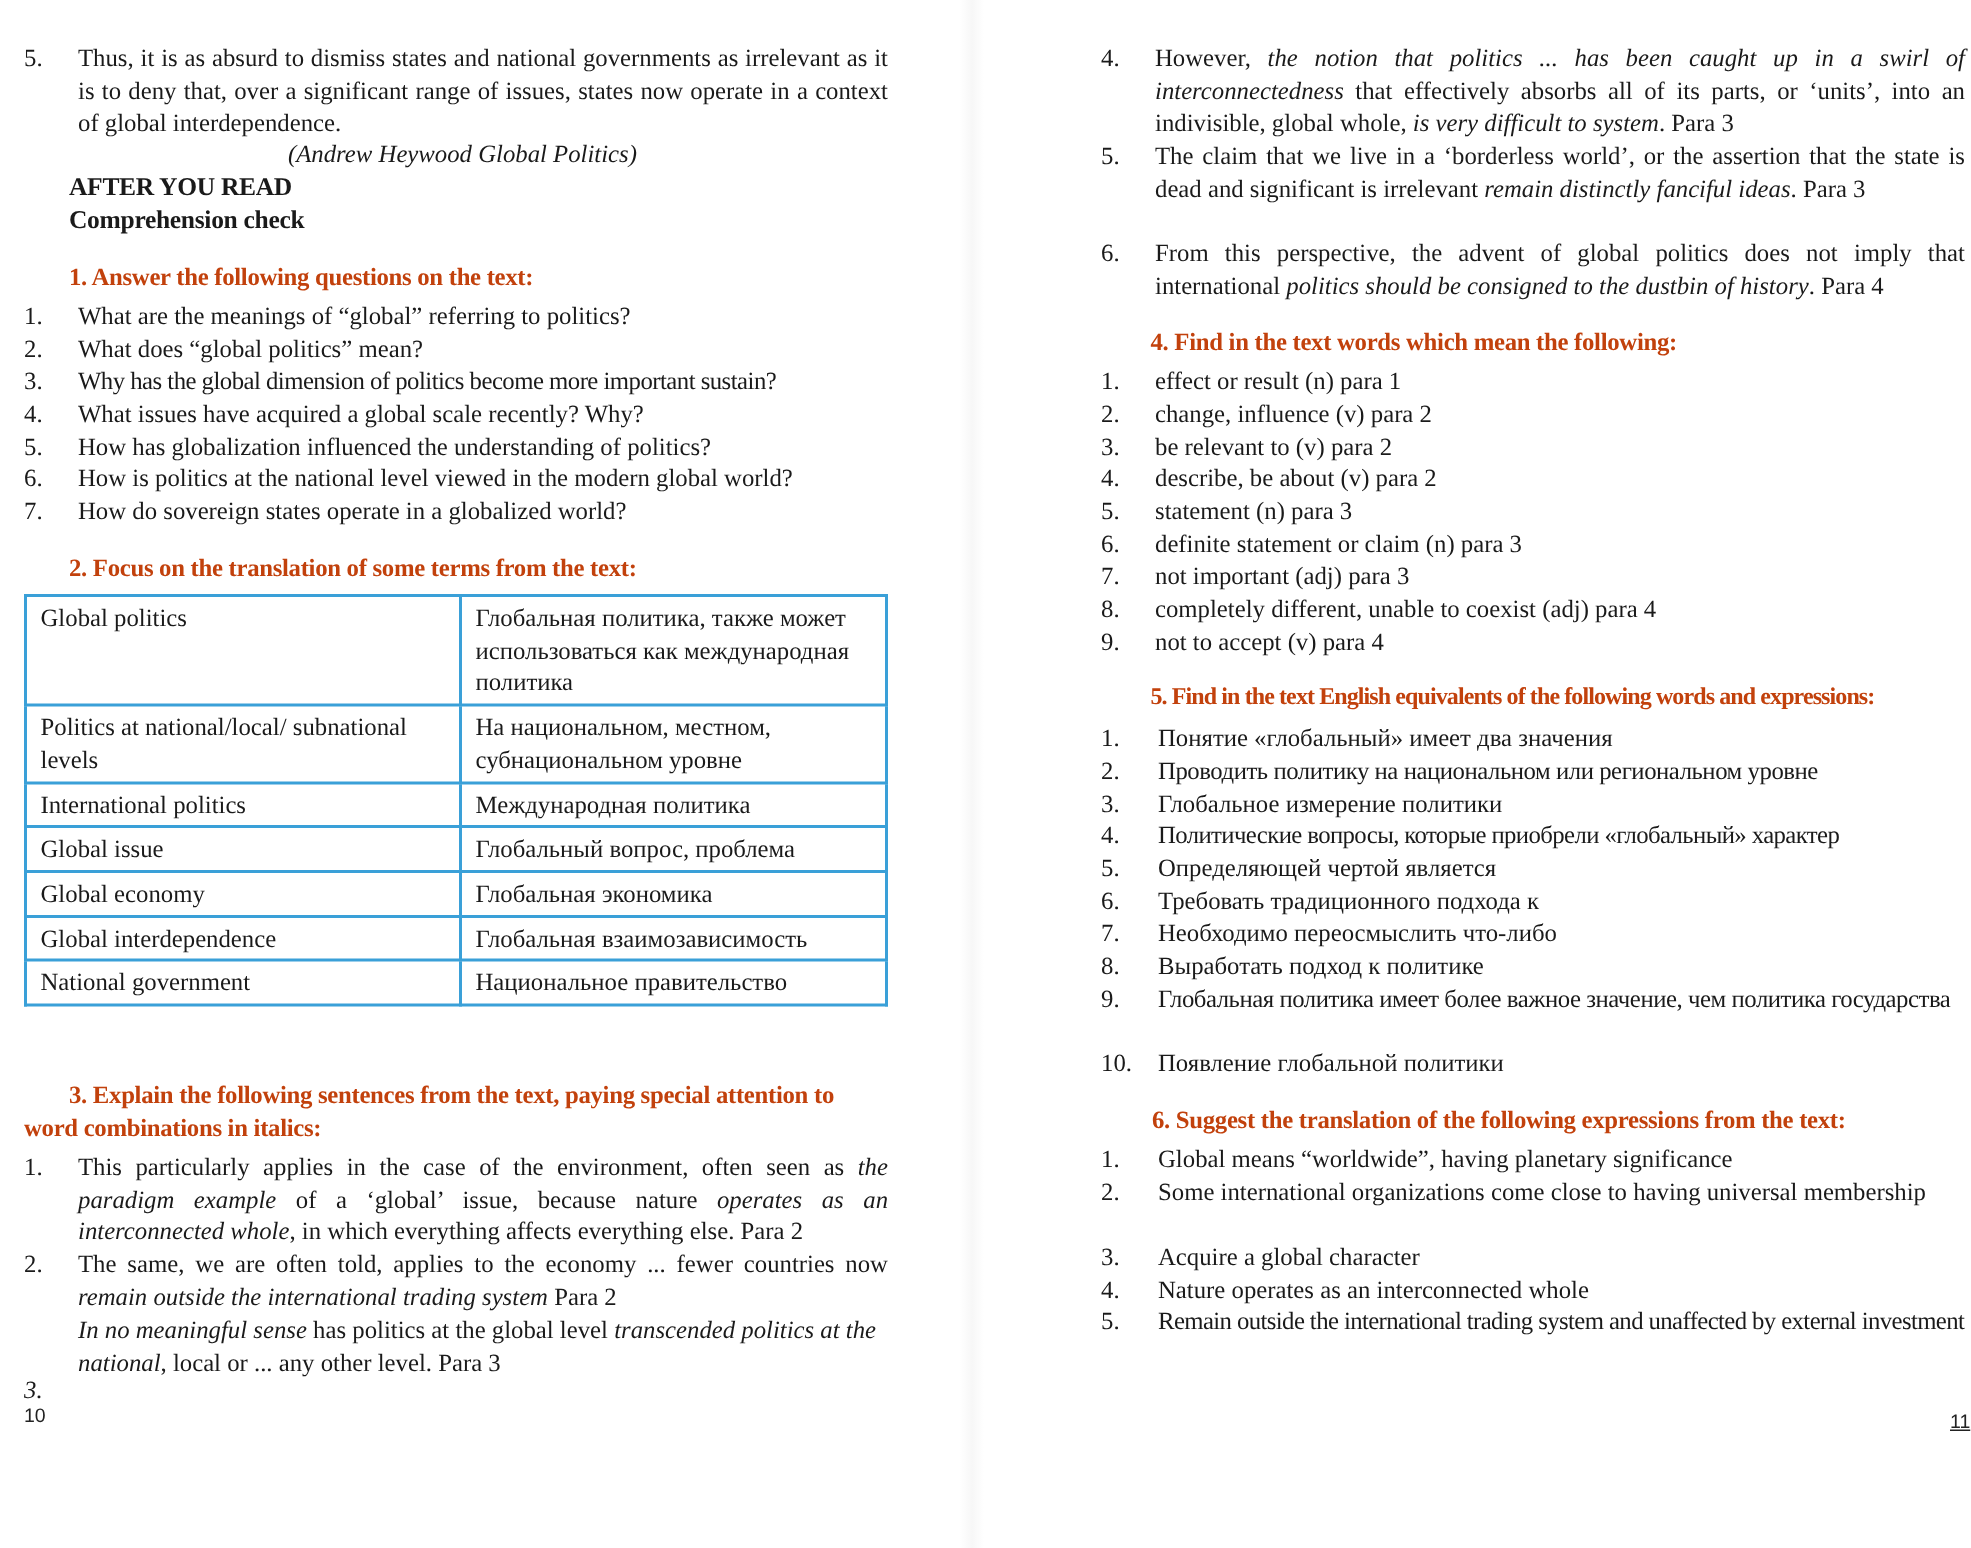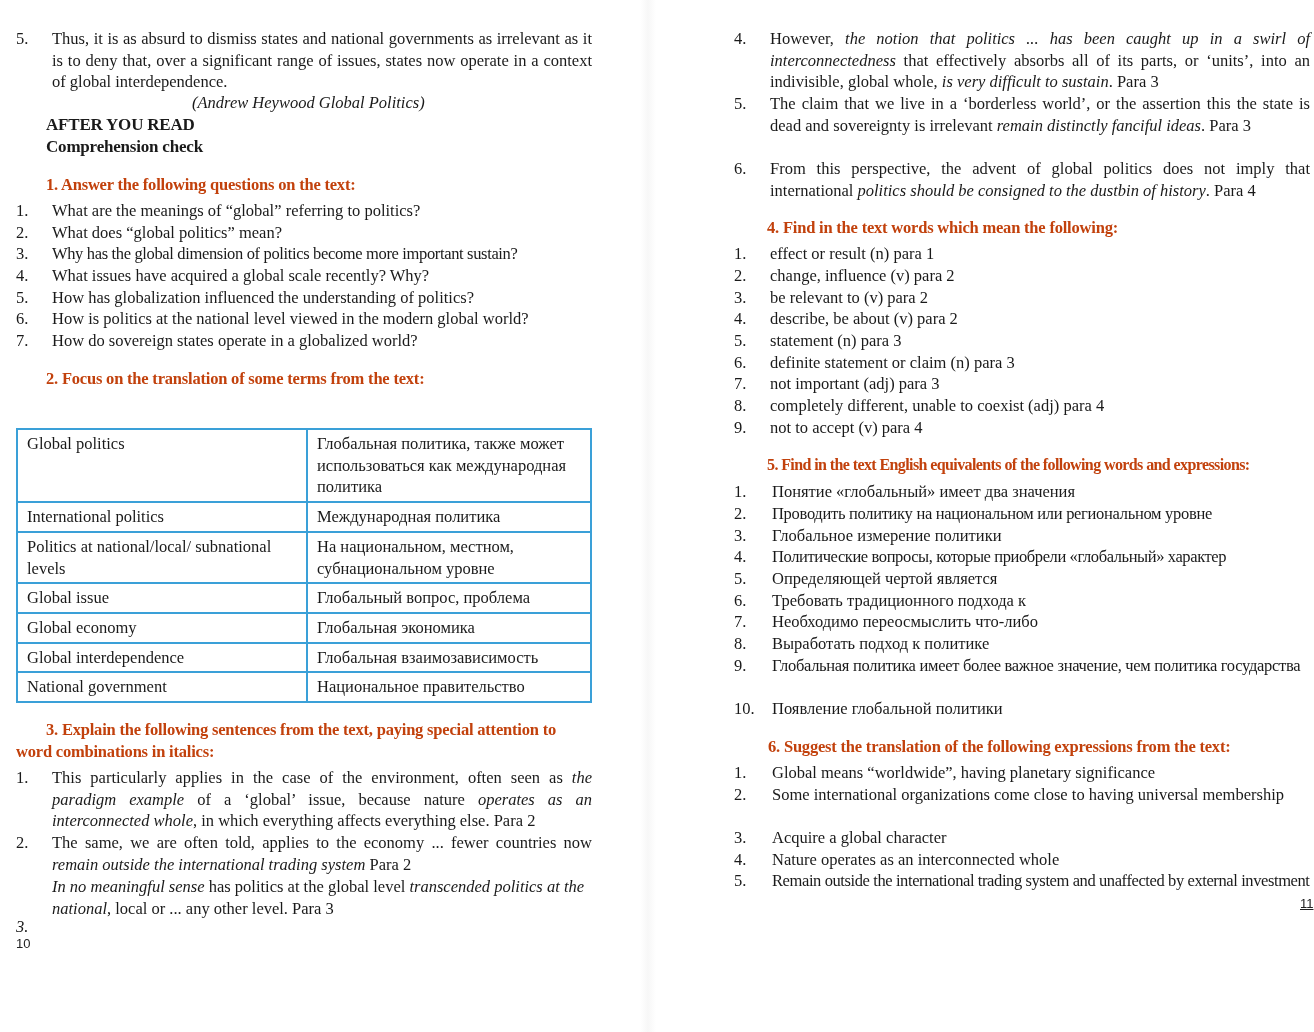--- a/index.html
+++ b/index.html
@@ -23,21 +23,21 @@
   .bold-black { position: absolute; font-weight: bold; font-size: 17px; line-height: 22px; letter-spacing: -0.2px; }
   .cite { position: absolute; font-style: italic; text-align: left; }
   i, .it { font-style: italic; margin-top: 40px; }
 
   .page-num {
     position: absolute; font-family: "Liberation Sans", "DejaVu Sans", sans-serif; font-size: 13px; color: #222;
   }
 
   table.terms {
     position: absolute; left: 16px; top: 396px; width: 576px;
-    border-collapse: collapse; font-size: 16.5px; line-height: 21.7px; margin-top: 32px;
+    border-collapse: collapse; font-size: 16.5px; line-height: 21.7px;
   }
   table.terms td {
     border: 2px solid #3aa0d8; vertical-align: top; padding: 3px 9px 3px 9px;
   }
   table.terms td.col1 { width: 270px; }
   .divider {
     position: absolute; left: 640px; top: 0; width: 16px; height: 1032px;
     background: linear-gradient(to right, #ffffff, #f7f7f7 50%, #ffffff);
   }
 </style>
@@ -91,26 +91,26 @@
 
   <div class="heading-blue" style="left:46px; top:368px;">2. Focus on the translation of some terms from the text:</div>
 
   <table class="terms">
     <tbody>
       <tr style="height:72px;">
           <td class="col1">Global politics</td>
           <td>Глобальная политика, также может использоваться как международная политика</td>
         </tr>
       <tr>
+          <td class="col1">Politics at national/local/ subnational levels</td>
+          <td>На национальном, местном, субнациональном уровне</td>
+        </tr>
+      <tr>
           <td class="col1">International politics</td>
           <td>Международная политика</td>
-        </tr>
-      <tr>
-          <td class="col1">Politics at national/local/ subnational levels</td>
-          <td>На национальном, местном, субнациональном уровне</td>
         </tr>
       <tr>
           <td class="col1">Global issue</td>
           <td>Глобальный вопрос, проблема</td>
         </tr>
       <tr>
           <td class="col1">Global economy</td>
           <td>Глобальная экономика</td>
         </tr>
       <tr>
@@ -141,25 +141,25 @@
 
   <div class="page-num" style="left:16px; top:936px;">10</div>
 </div>
 
 <div class="divider"></div>
 
 <div id="page-right" class="page">
 
   <div class="item" style="left:78px; top:28px; width:576px;">
     <span class="num" style="width:36px;">4.</span>
-    <span class="txt rich"><span>However, </span><i>the notion that politics ... has been caught up in a swirl of interconnectedness</i><span> that effectively absorbs all of its parts, or ‘units’, into an indivisible, global whole, </span><i>is very difficult to sustain</i><span>. Para 3</span></span>
+    <span class="txt rich"><span>However, </span><i>the notion that politics ... has been caught up in a swirl of interconnectedness</i><span> that effectively absorbs all of its parts, or ‘units’, into an indivisible, global whole, </span><i>is very difficult to system</i><span>. Para 3</span></span>
   </div>
   <div class="item" style="left:78px; top:93px; width:576px;">
     <span class="num" style="width:36px;">5.</span>
-    <span class="txt rich"><span>The claim that we live in a ‘borderless world’, or the assertion this the state is dead and sovereignty is irrelevant </span><i>remain distinctly fanciful ideas</i><span>. Para 3</span></span>
+    <span class="txt rich"><span>The claim that we live in a ‘borderless world’, or the assertion that the state is dead and significant is irrelevant </span><i>remain distinctly fanciful ideas</i><span>. Para 3</span></span>
   </div>
   <div class="item" style="left:78px; top:158px; width:576px;">
     <span class="num" style="width:36px;">6.</span>
     <span class="txt rich"><span>From this perspective, the advent of global politics does not imply that international </span><i>politics should be consigned to the dustbin of history</i><span>. Para 4</span></span>
   </div>
 
   <div class="heading-blue" style="left:111px; top:217px;">4. Find in the text words which mean the following:</div>
 
   <div>
     <div class="item" style="left:78px; top:243px; width:576px;">
@@ -263,14 +263,14 @@
     <div class="item" style="left:78px; top:849px; width:578px;">
         <span class="num" style="width:38px;">4.</span>
         <span class="txt noj">Nature operates as an interconnected whole</span>
       </div>
     <div class="item" style="left:78px; top:870px; width:578px;">
         <span class="num" style="width:38px;">5.</span>
         <span class="txt" style="letter-spacing:-0.4px;">Remain outside the international trading system and unaffected by external investment</span>
       </div>
   </div>
 
-  <div class="page-num" style="left:644px; top:896px;text-decoration:underline;">11</div>
+  <div class="page-num" style="left:644px; top:940px;text-decoration:underline;">11</div>
 </div>
 
 </body></html>

